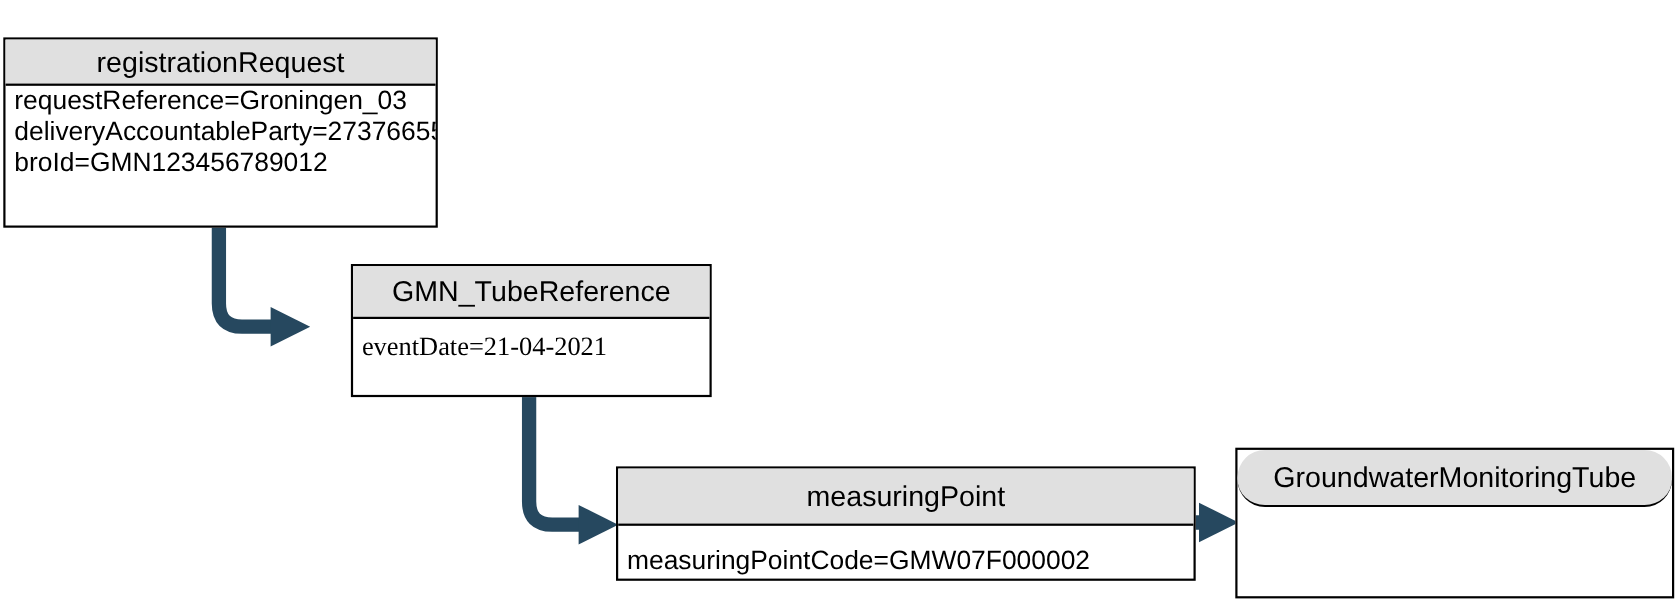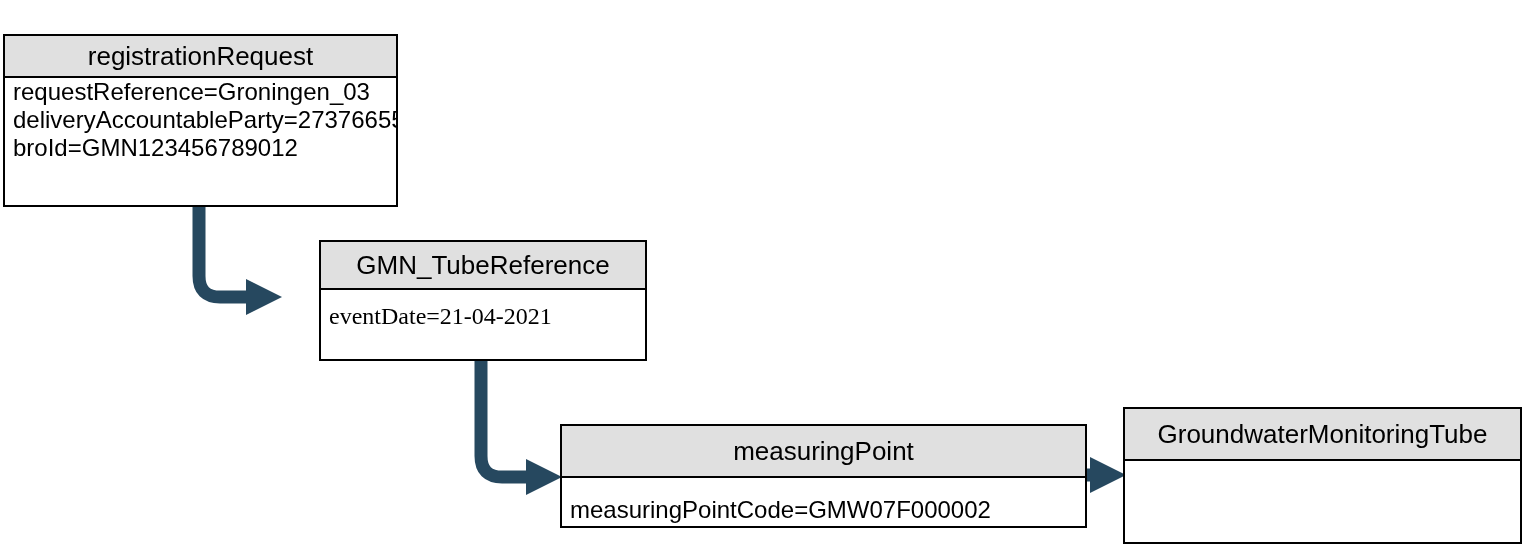--- a/index.html
+++ b/index.html
@@ -45,21 +45,21 @@
   #n1{left:3px;top:6px;width:395px;height:173px;margin-top:28px;}
   #n1 .node-header{height:42px;}
   #n1 .node-body{}
   #n2{left:280px;top:240px;width:328px;height:121px;margin-left:39px;}
   #n2 .node-header{height:48px;}
   #n2 .node-body{padding-top:12px;font-family:Liberation Serif, serif;}
   #n3{left:560px;top:424px;width:527px;height:104px;}
   #n3 .node-header{height:52px;}
   #n3 .node-body{padding-top:18px;}
   #n4{left:1123px;top:407px;width:399px;height:137px;}
-  #n4 .node-header{height:52px;}
+  #n4 .node-header{height:52px;border-radius:25px;}
   #n4 .node-body{padding-top:10px;}
 </style>
 </head>
 <body>
 
 <div class="canvas">
 
   <svg class="edges" viewBox="0 0 1526 556" xmlns="http://www.w3.org/2000/svg">
     <g>
       <path d="M199,177 V276 Q199,297 220,297 H248"></path>

